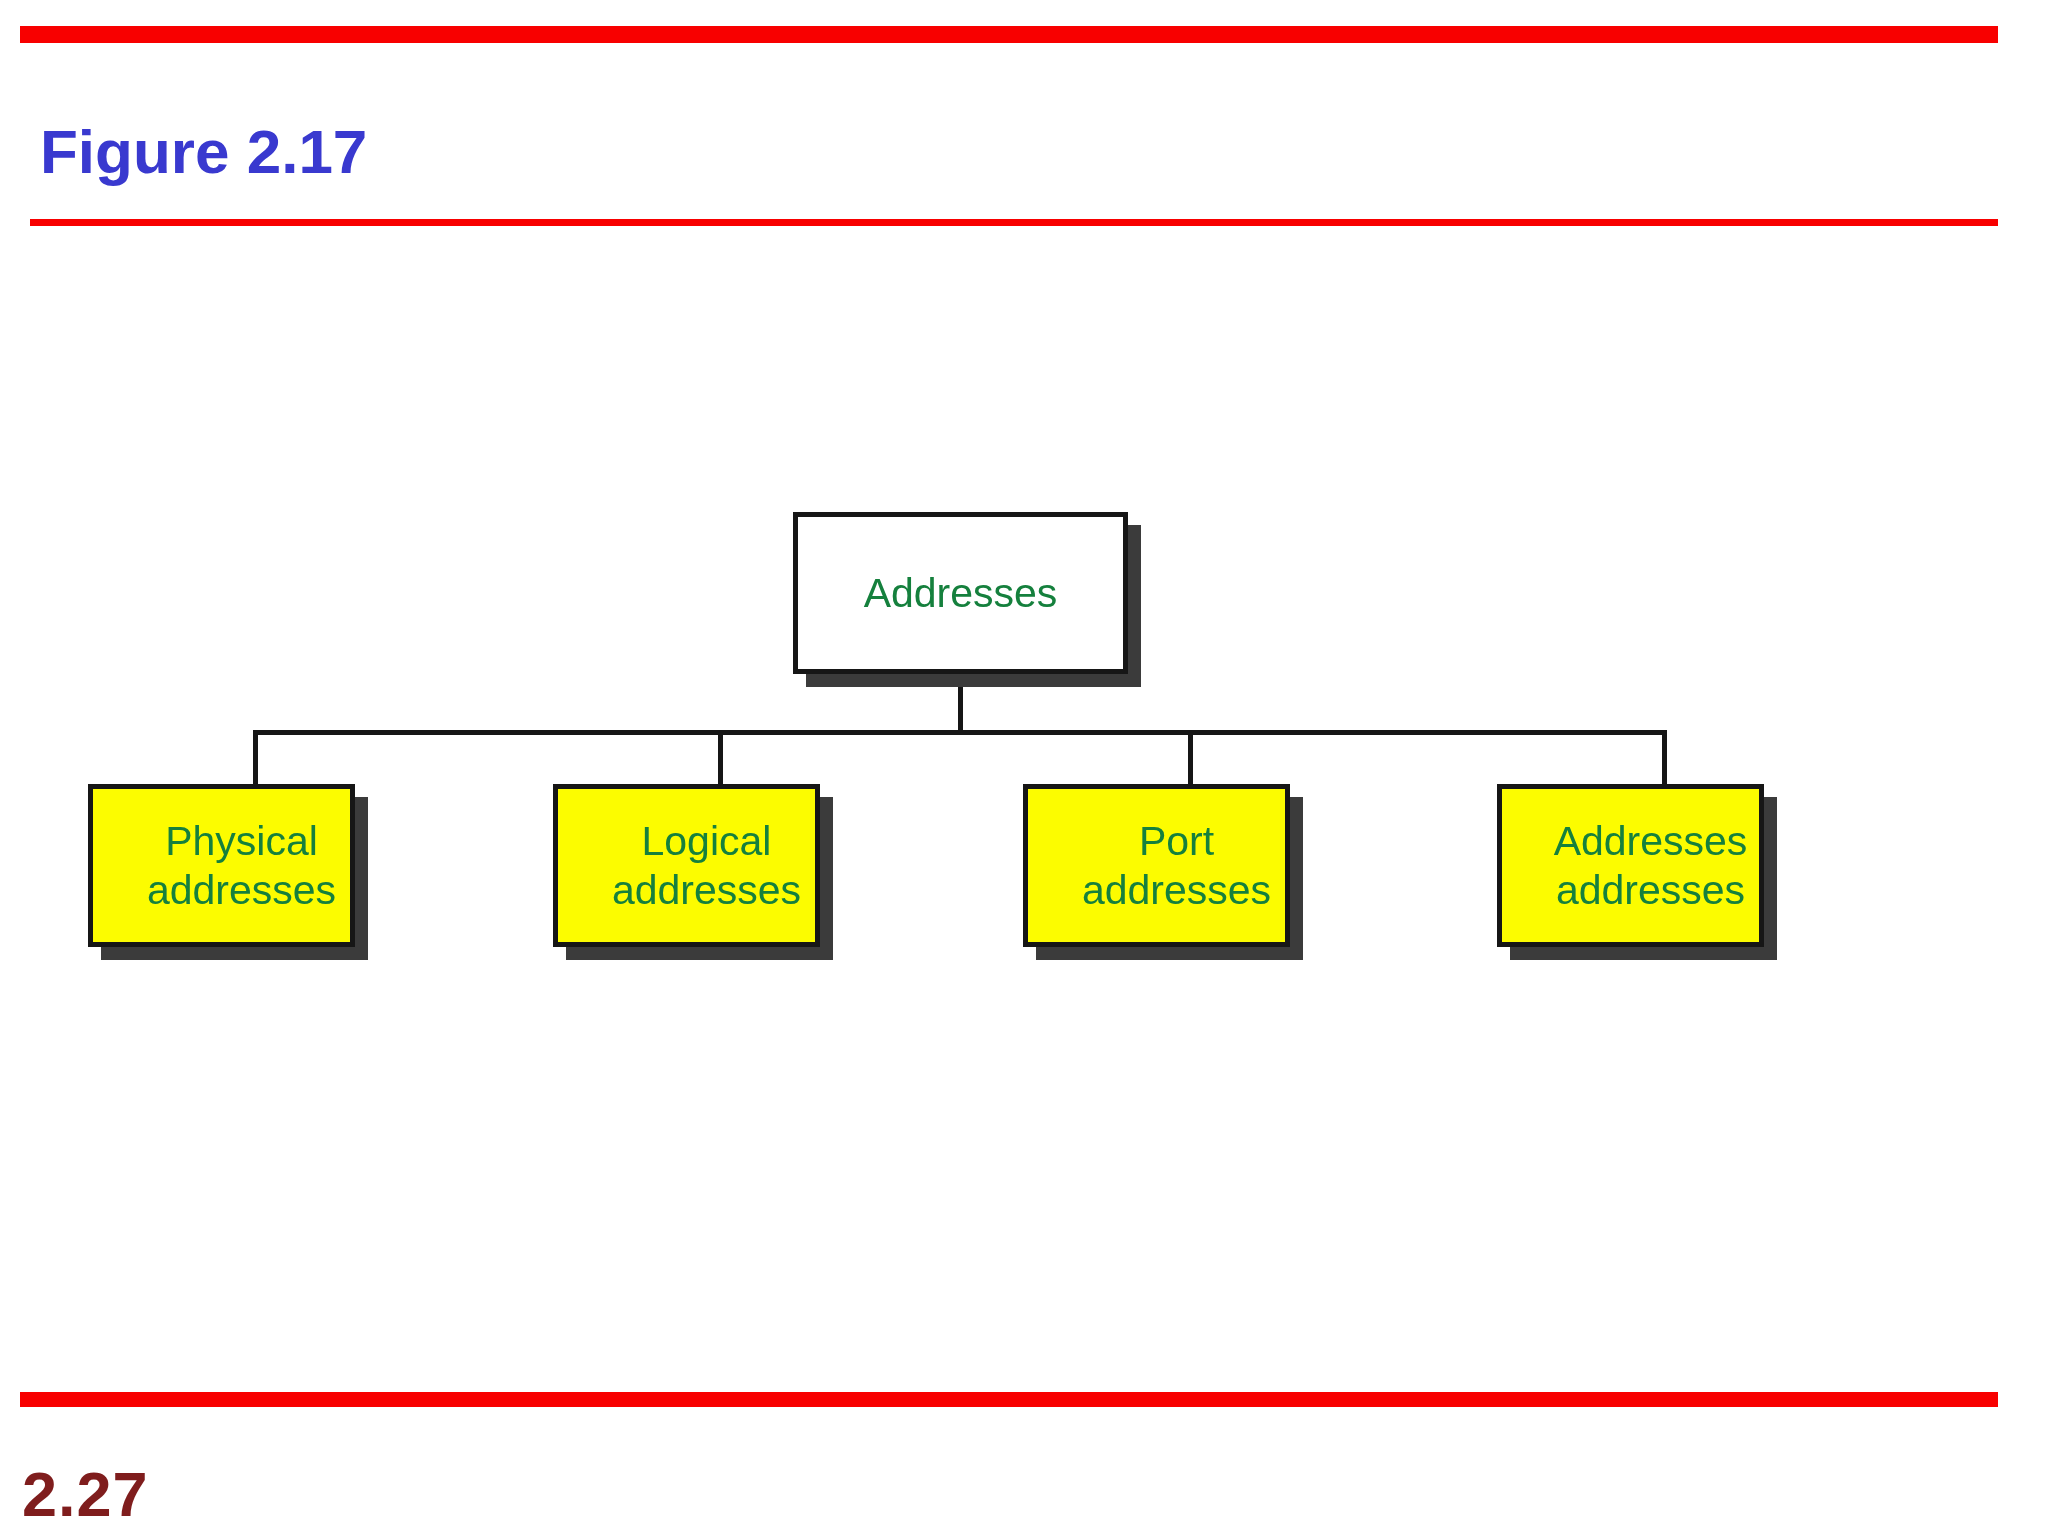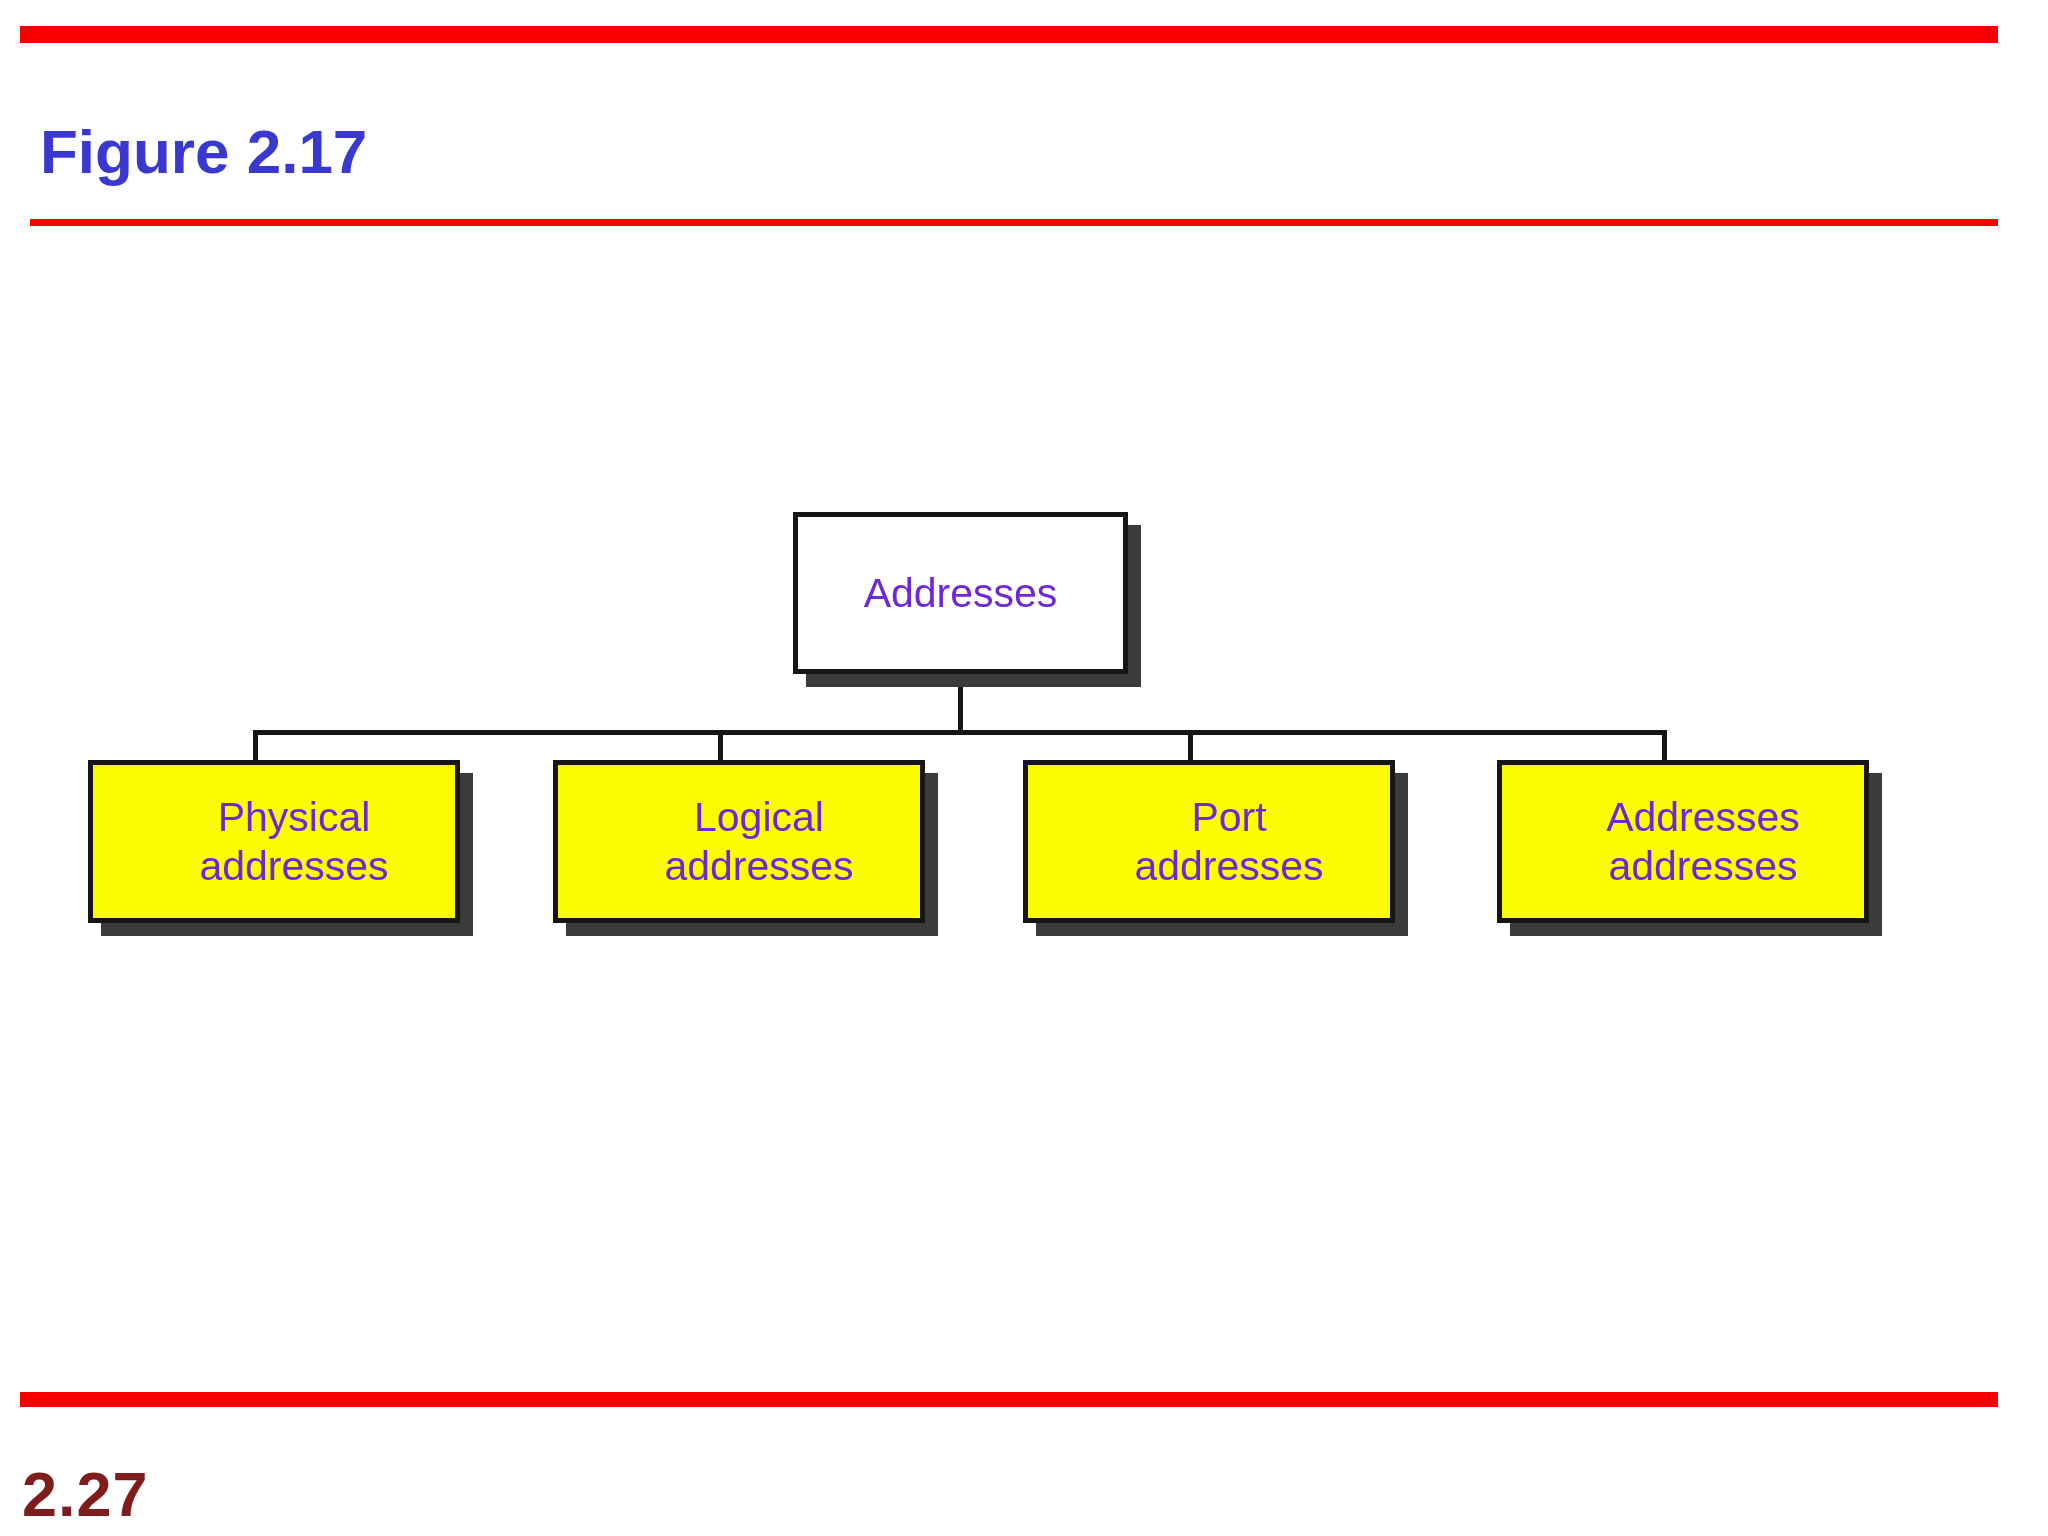--- a/index.html
+++ b/index.html
@@ -40,29 +40,29 @@
     font-size:57px;font-weight:bold;font-style:italic;
   }
 
   .node{
     position:absolute;
     border:5px solid var(--line-black);
     box-shadow:13px 13px 0 var(--shadow-gray);
     display:flex;align-items:center;justify-content:center;
     text-align:center;
     font-size:41px;line-height:49px;
-    color:#6d28d9;
+    color:#15803d;
     white-space:pre-line;
   }
   .node-root{
     left:793px;top:512px;width:335px;height:162px;
     background:#ffffff;
   }
   .node-child{
-    top:760px;width:372px;height:163px;
+    top:784px;width:267px;height:163px;
     background:var(--box-yellow);
     padding-left:40px;
   }
   .node-child.c0{left:88px;}
   .node-child.c1{left:553px;justify-content:center;}
   .node-child.c2{left:1023px;}
   .node-child.c3{left:1497px;}
 
   .connector{position:absolute;background:var(--line-black);}
   .conn-stub{left:958px;top:674px;width:5px;height:60px;}

